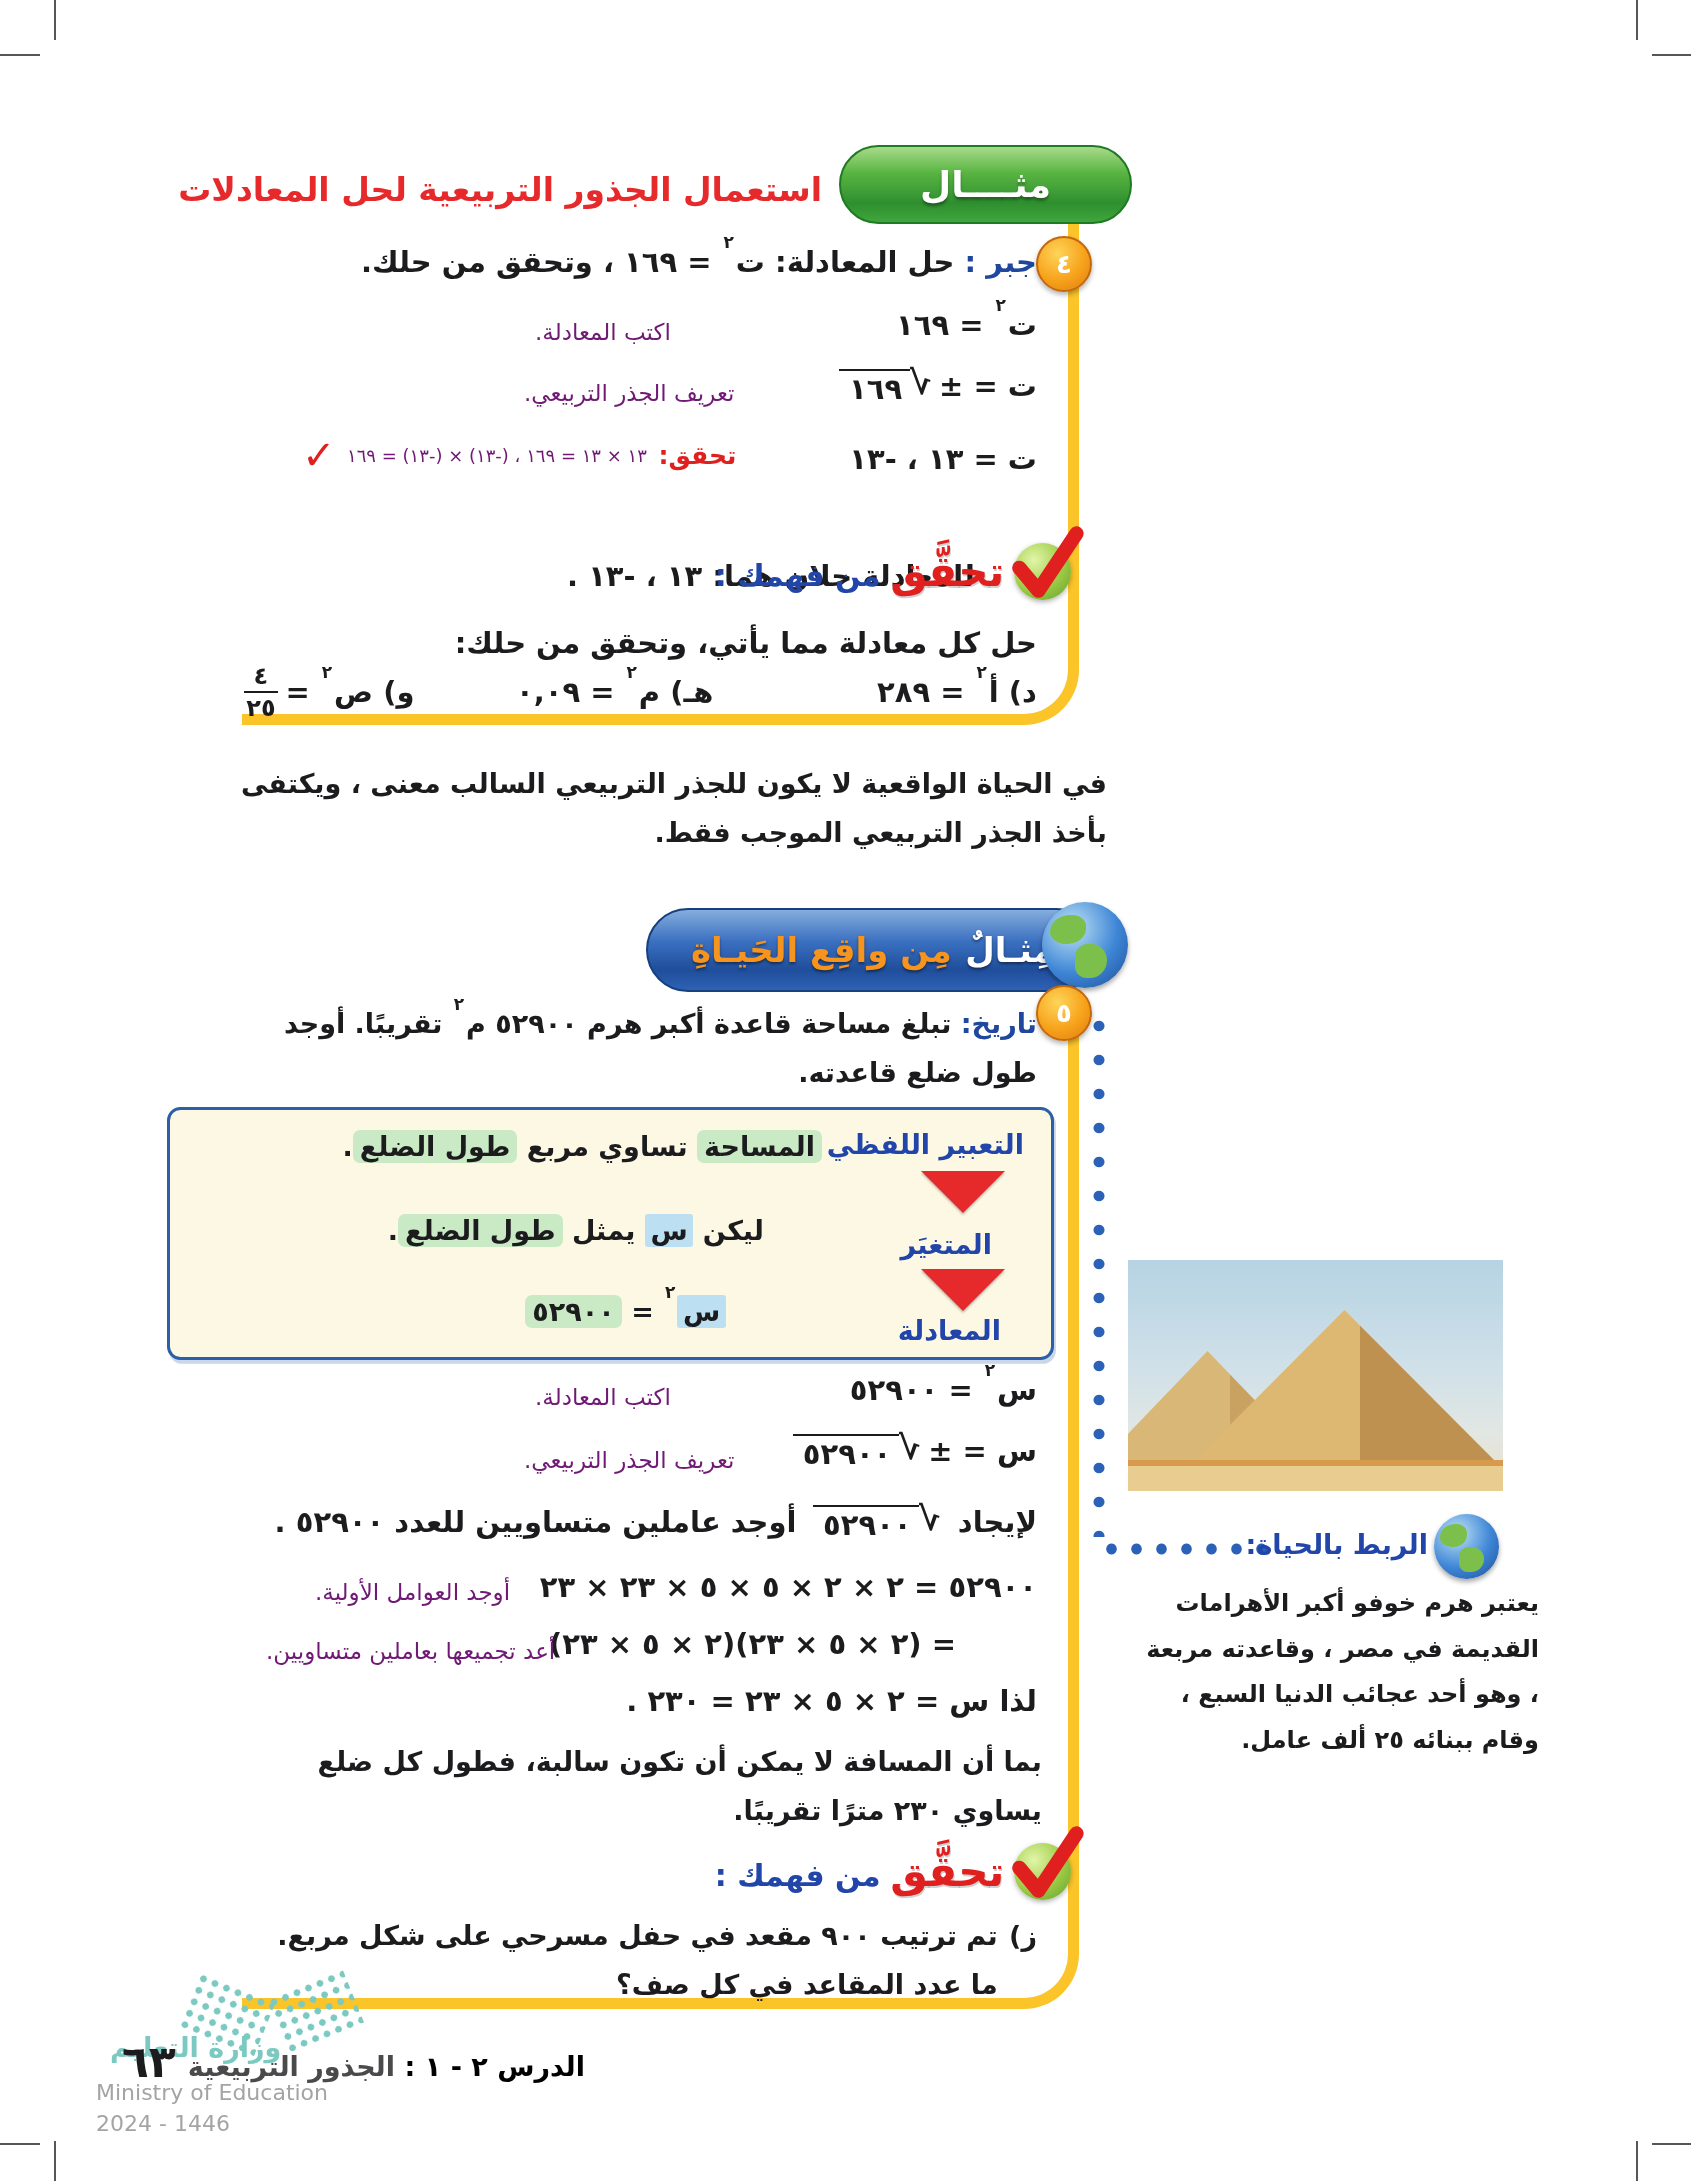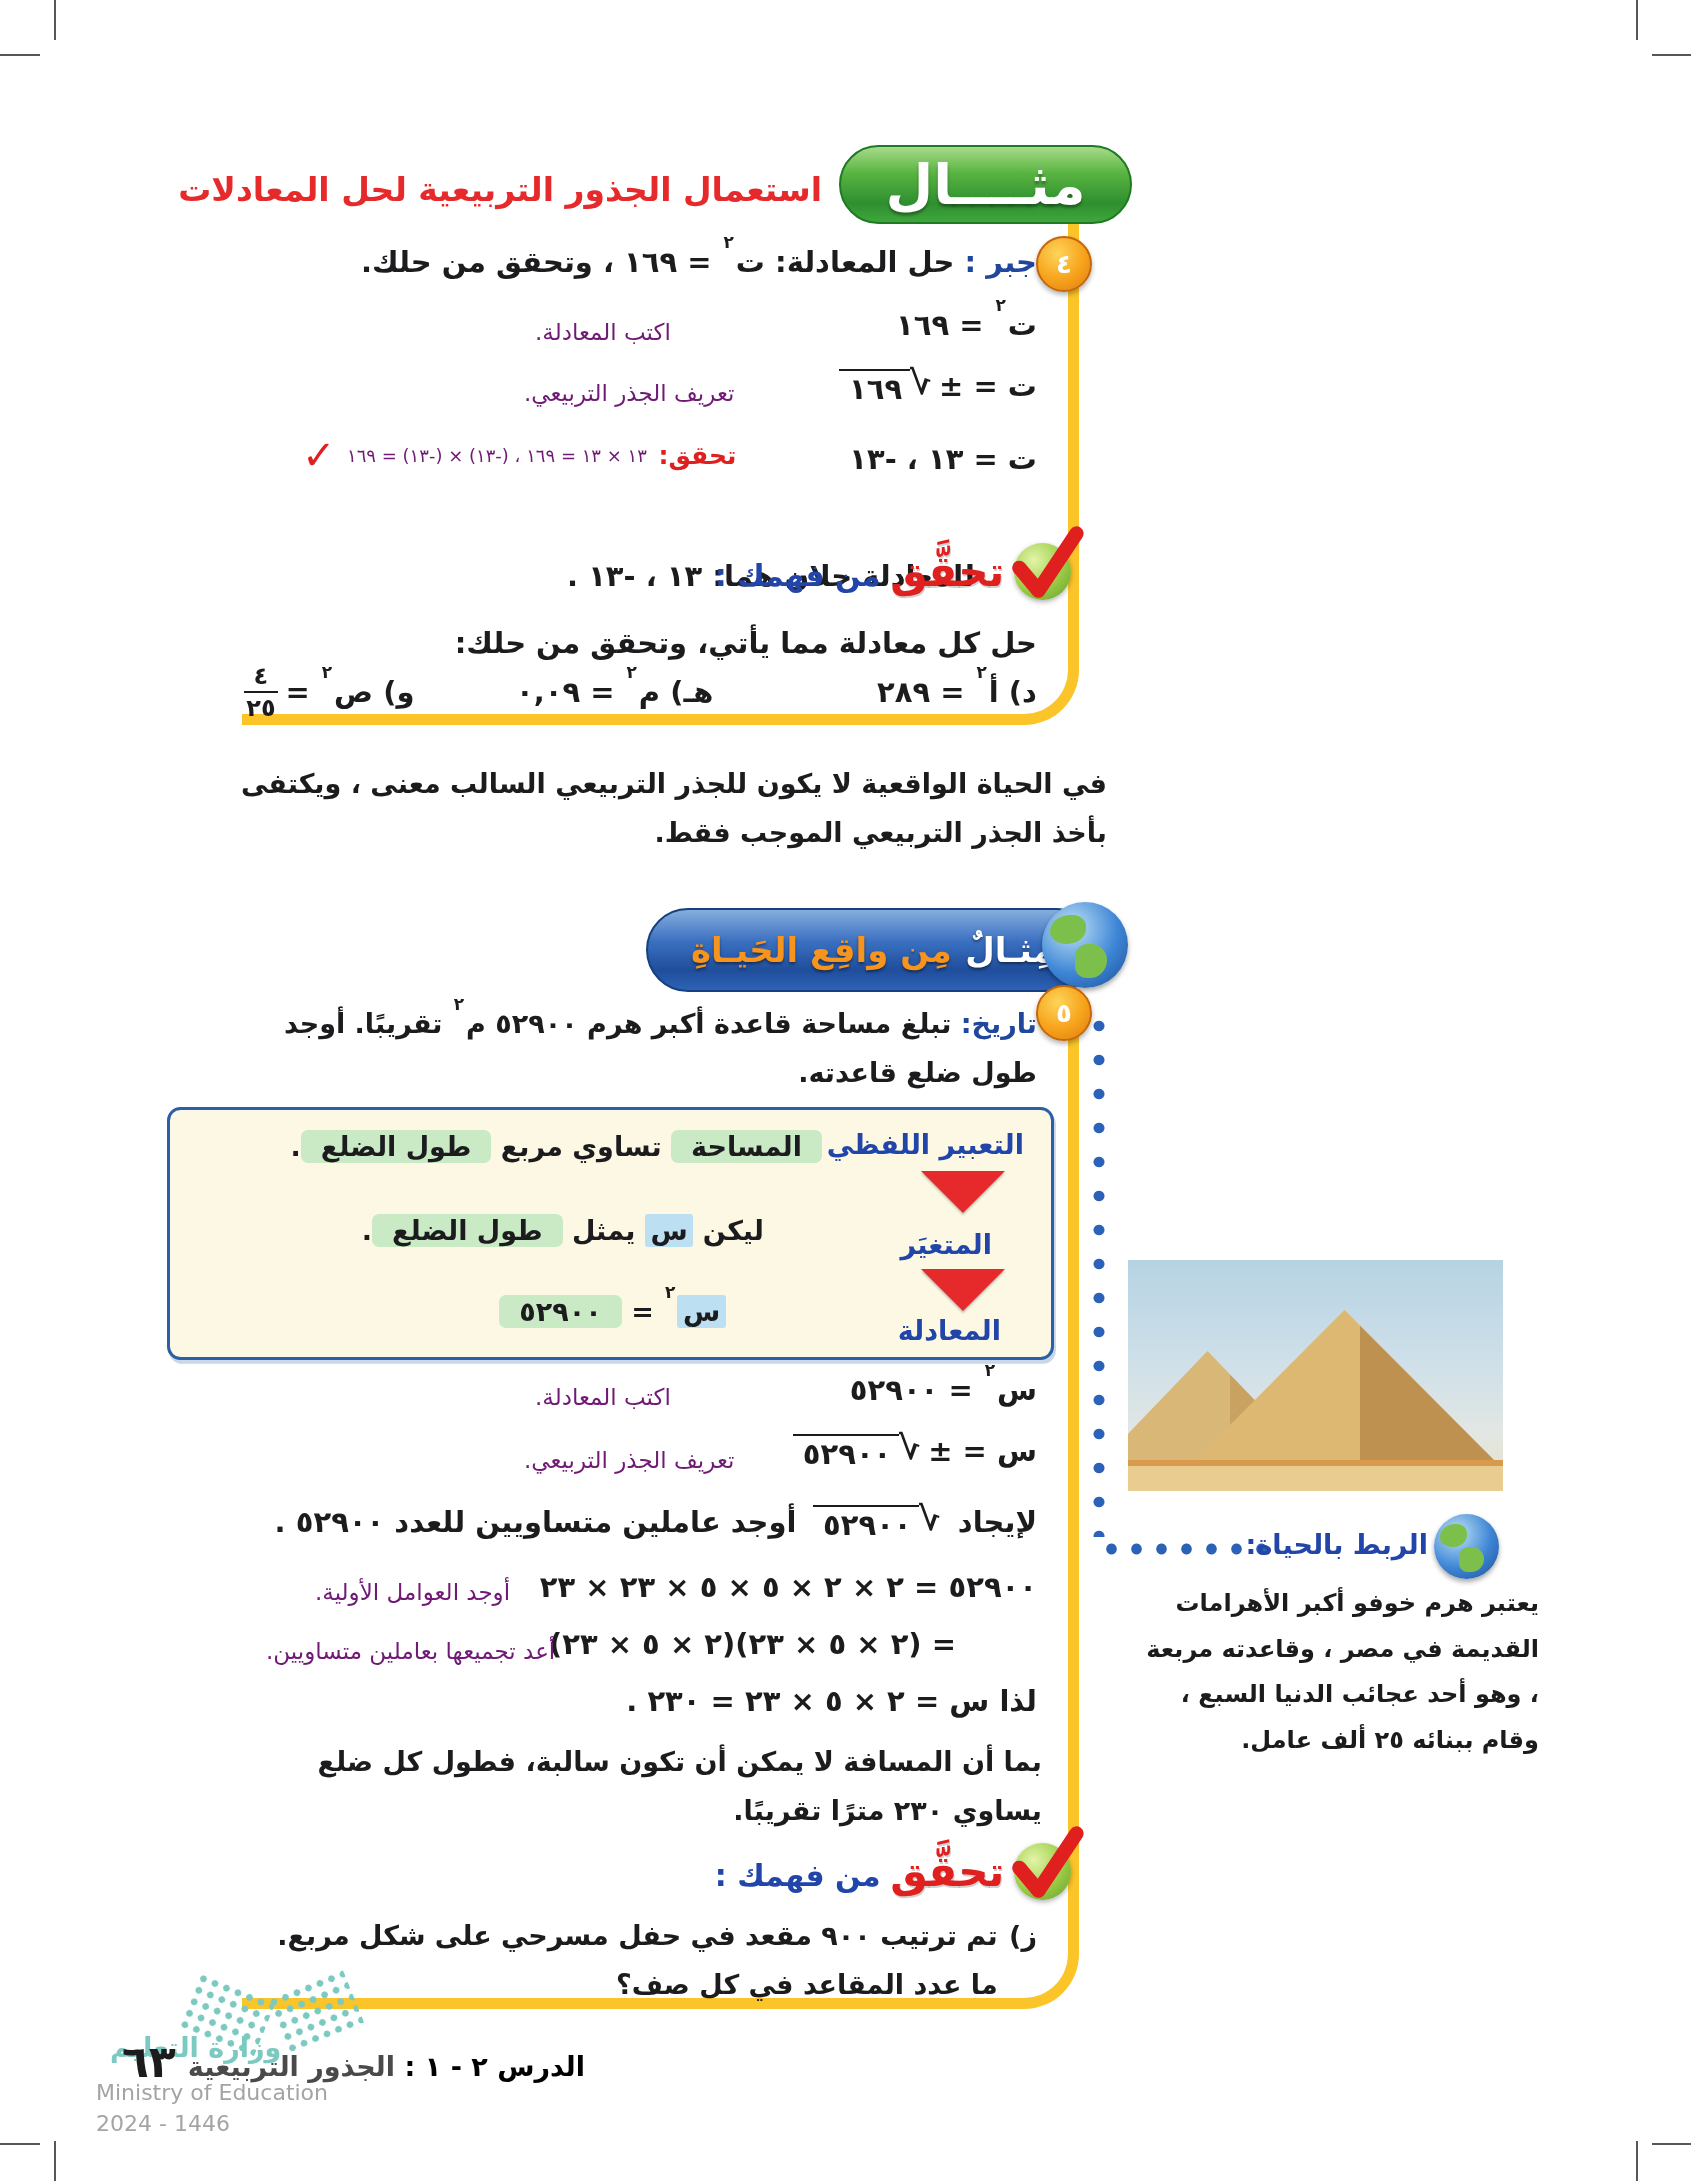--- a/index.html
+++ b/index.html
@@ -19,21 +19,21 @@
     border-right:11.5px solid #FBC429;
     border-bottom:11.5px solid #FBC429;
     border-bottom-right-radius:55px;
   }
 
   
   .pill-green{
     position:absolute;display:flex;align-items:center;justify-content:center;
     background:linear-gradient(180deg,#A8DB8A 0%,#58B441 35%,#2E8F2F 75%,#3FA63C 100%);
     border:2.9px solid #1F7A23;border-radius:42px;color:#fff;
-    font-size:55px;font-weight:bold;text-shadow:0 2.9px 2.9px rgba(0,0,0,.35);text-align:center;
+    font-size:36px;font-weight:bold;text-shadow:0 2.9px 2.9px rgba(0,0,0,.35);text-align:center;
   }
   .pill-blue{
     position:absolute;display:flex;align-items:center;justify-content:center;gap:13.4px;
     background:linear-gradient(180deg,#85AEDE 0%,#3A6FC0 40%,#1F4E9B 75%,#2E62B5 100%);
     border:2.9px solid #17407F;border-radius:44px;direction:rtl;
     font-size:34px;font-weight:bold;color:#fff;text-shadow:0 1.9px 2.9px rgba(0,0,0,.45);
   }
   .pill-blue .orange{color:#F7941D;}
 
   .badge{
@@ -63,21 +63,21 @@
 
   
   .cp{position:absolute;display:flex;direction:rtl;align-items:center;gap:9.6px;}
   .cp-red{font-size:42px;font-weight:bold;color:#E0201F;text-shadow:1px 1.9px 0 rgba(0,0,0,.18);}
   .cp-blue{font-size:30px;font-weight:bold;color:#2145A8;margin-top:7.6px;}
   .apple{width:57px;height:57px;border-radius:50%;flex:0 0 auto;
     background:radial-gradient(circle at 35% 30%,#E2F5A8,#9CCB45 55%,#5F9E2E);
     box-shadow:0 1.9px 4.8px rgba(0,0,0,.3);position:relative;}
   .apple svg{position:absolute;left:-7.6px;top:-19px;width:80px;height:80px;}
 
-  .hl-g{background:#C9EAC4;padding:1px 20px;border-radius:7px;}
+  .hl-g{background:#C9EAC4;padding:1px 7px;border-radius:7px;}
   .hl-b{background:#BCE0F2;padding:1px 5.7px;border-radius:2.9px;}
 
   
   .cbox{
     position:absolute;background:#FDF8E4;border:3.8px solid #2B5FA8;border-radius:13.4px;
     box-shadow:1.9px 3.8px 0 rgba(43,95,168,.25);
   }
   .cbox-label{position:absolute;font-size:27px;font-weight:bold;color:#2145A8;direction:rtl;white-space:nowrap;}
   .tri{position:absolute;width:0;height:0;border-left:42px solid transparent;border-right:42px solid transparent;
     border-top:42px solid #E62A2C;filter:drop-shadow(0 2.9px 1px rgba(0,0,0,.25));}

